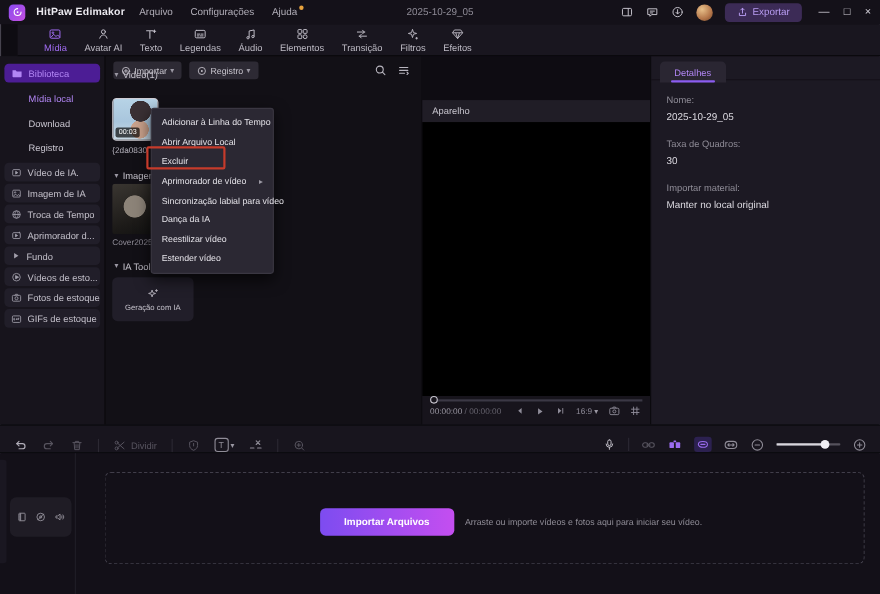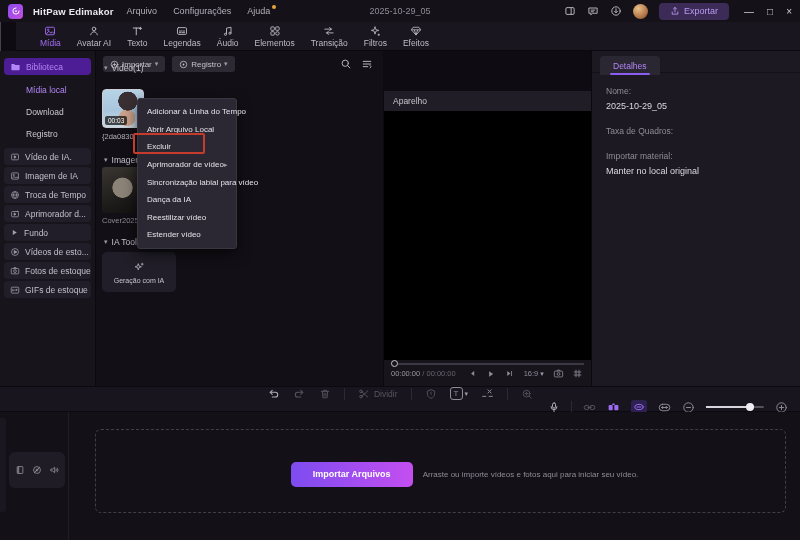--- a/index.html
+++ b/index.html
@@ -78,21 +78,21 @@
     border-radius:3px; overflow:hidden;
     background:
       radial-gradient(circle at 50% 45%, #8c8378 0 30%, transparent 32%),
       linear-gradient(160deg,#3a3631 0%, #1c1a18 70%, #111 100%); }
   .ai-card { position:absolute; left:6px; top:201px; width:74px; height:40px;
     background:#211e29; border-radius:5px; display:flex; flex-direction:column;
     align-items:center; justify-content:center; gap:4px; color:#b6b3bd; }
   .ai-card .alabel { font-size:7px; color:#c6c3cc; }
 
   
-  .ctx { position:absolute; left:137px; top:98px; width:100px; z-index:50;
+  .ctx { position:absolute; left:137px; top:98px; width:112px; z-index:50;
     background:#2b2833; border:1px solid #3a3742; border-radius:3px;
     padding:4px 0; box-shadow:0 5px 14px rgba(0,0,0,.65); }
   .ctx-item { height:17.6px; display:flex; align-items:center; justify-content:space-between;
     padding:0 9px; font-size:8px; color:#e4e2e8; white-space:nowrap; }
   .ctx-item .sub { color:#9b98a3; font-size:7px; }
   .redbox { position:absolute; left:133px; top:133px; width:72px; height:21px;
     border:2px solid #c63b2b; border-radius:2px; z-index:60; pointer-events:none; }
 
   
   .preview { position:absolute; top:51px; left:383px; width:208px; bottom:154px;
@@ -121,21 +121,21 @@
   .d-tab::after { content:""; position:absolute; left:10px; right:10px; bottom:0;
     height:2px; background:#8b5cf0; border-radius:1px; }
   .d-body { padding:13px 14px; }
   .d-field { margin-bottom:15px; }
   .d-label { font-size:8.5px; color:#8f8c97; margin-bottom:5px; }
   .d-value { font-size:9px; color:#dcdae1; }
 
   
   .tl-toolbar { position:absolute; top:386px; left:0; right:0; height:26px;
     background:#18151e; border-top:1px solid #0b0a0e; border-bottom:1px solid #0b0a0e;
-    display:flex; align-items:center; padding:0 12px;flex-direction:column; }
+    display:flex; align-items:flex-end; padding:0 12px; }
   .tt-left { display:flex; align-items:center; gap:13px; }
   .tt-sep { width:1px; height:12px; background:#2c2933; }
   .dim { color:#57545f; }
   .mid2 { color:#8f8c97; }
   .bright { color:#b0adb8; }
   .dividir { display:flex; align-items:center; gap:4px; font-size:8.5px; }
   .tbox { width:13px; height:13px; border:1px solid currentColor; border-radius:3px;
     display:flex; align-items:center; justify-content:center; font-size:8px; }
   .tt-right { margin-left:auto; display:flex; align-items:center; gap:11px; }
   .pill-ic { background:#2c2150; border-radius:3px; padding:1px 2px; color:#9b6cf0; display:flex; }
@@ -542,20 +542,21 @@
   <div class="d-tabrow">
     <span class="d-tab">Detalhes</span>
   </div>
   <div class="d-body">
     <div class="d-field">
       <div class="d-label">Nome:</div>
       <div class="d-value">2025-10-29_05</div>
     </div>
     <div class="d-field">
       <div class="d-label">Taxa de Quadros:</div>
+      <div class="d-value">30</div>
     </div>
     <div class="d-field">
       <div class="d-label">Importar material:</div>
       <div class="d-value">Manter no local original</div>
     </div>
   </div>
 </div>
 
 <div class="tl-toolbar">
   <div class="tt-left">

